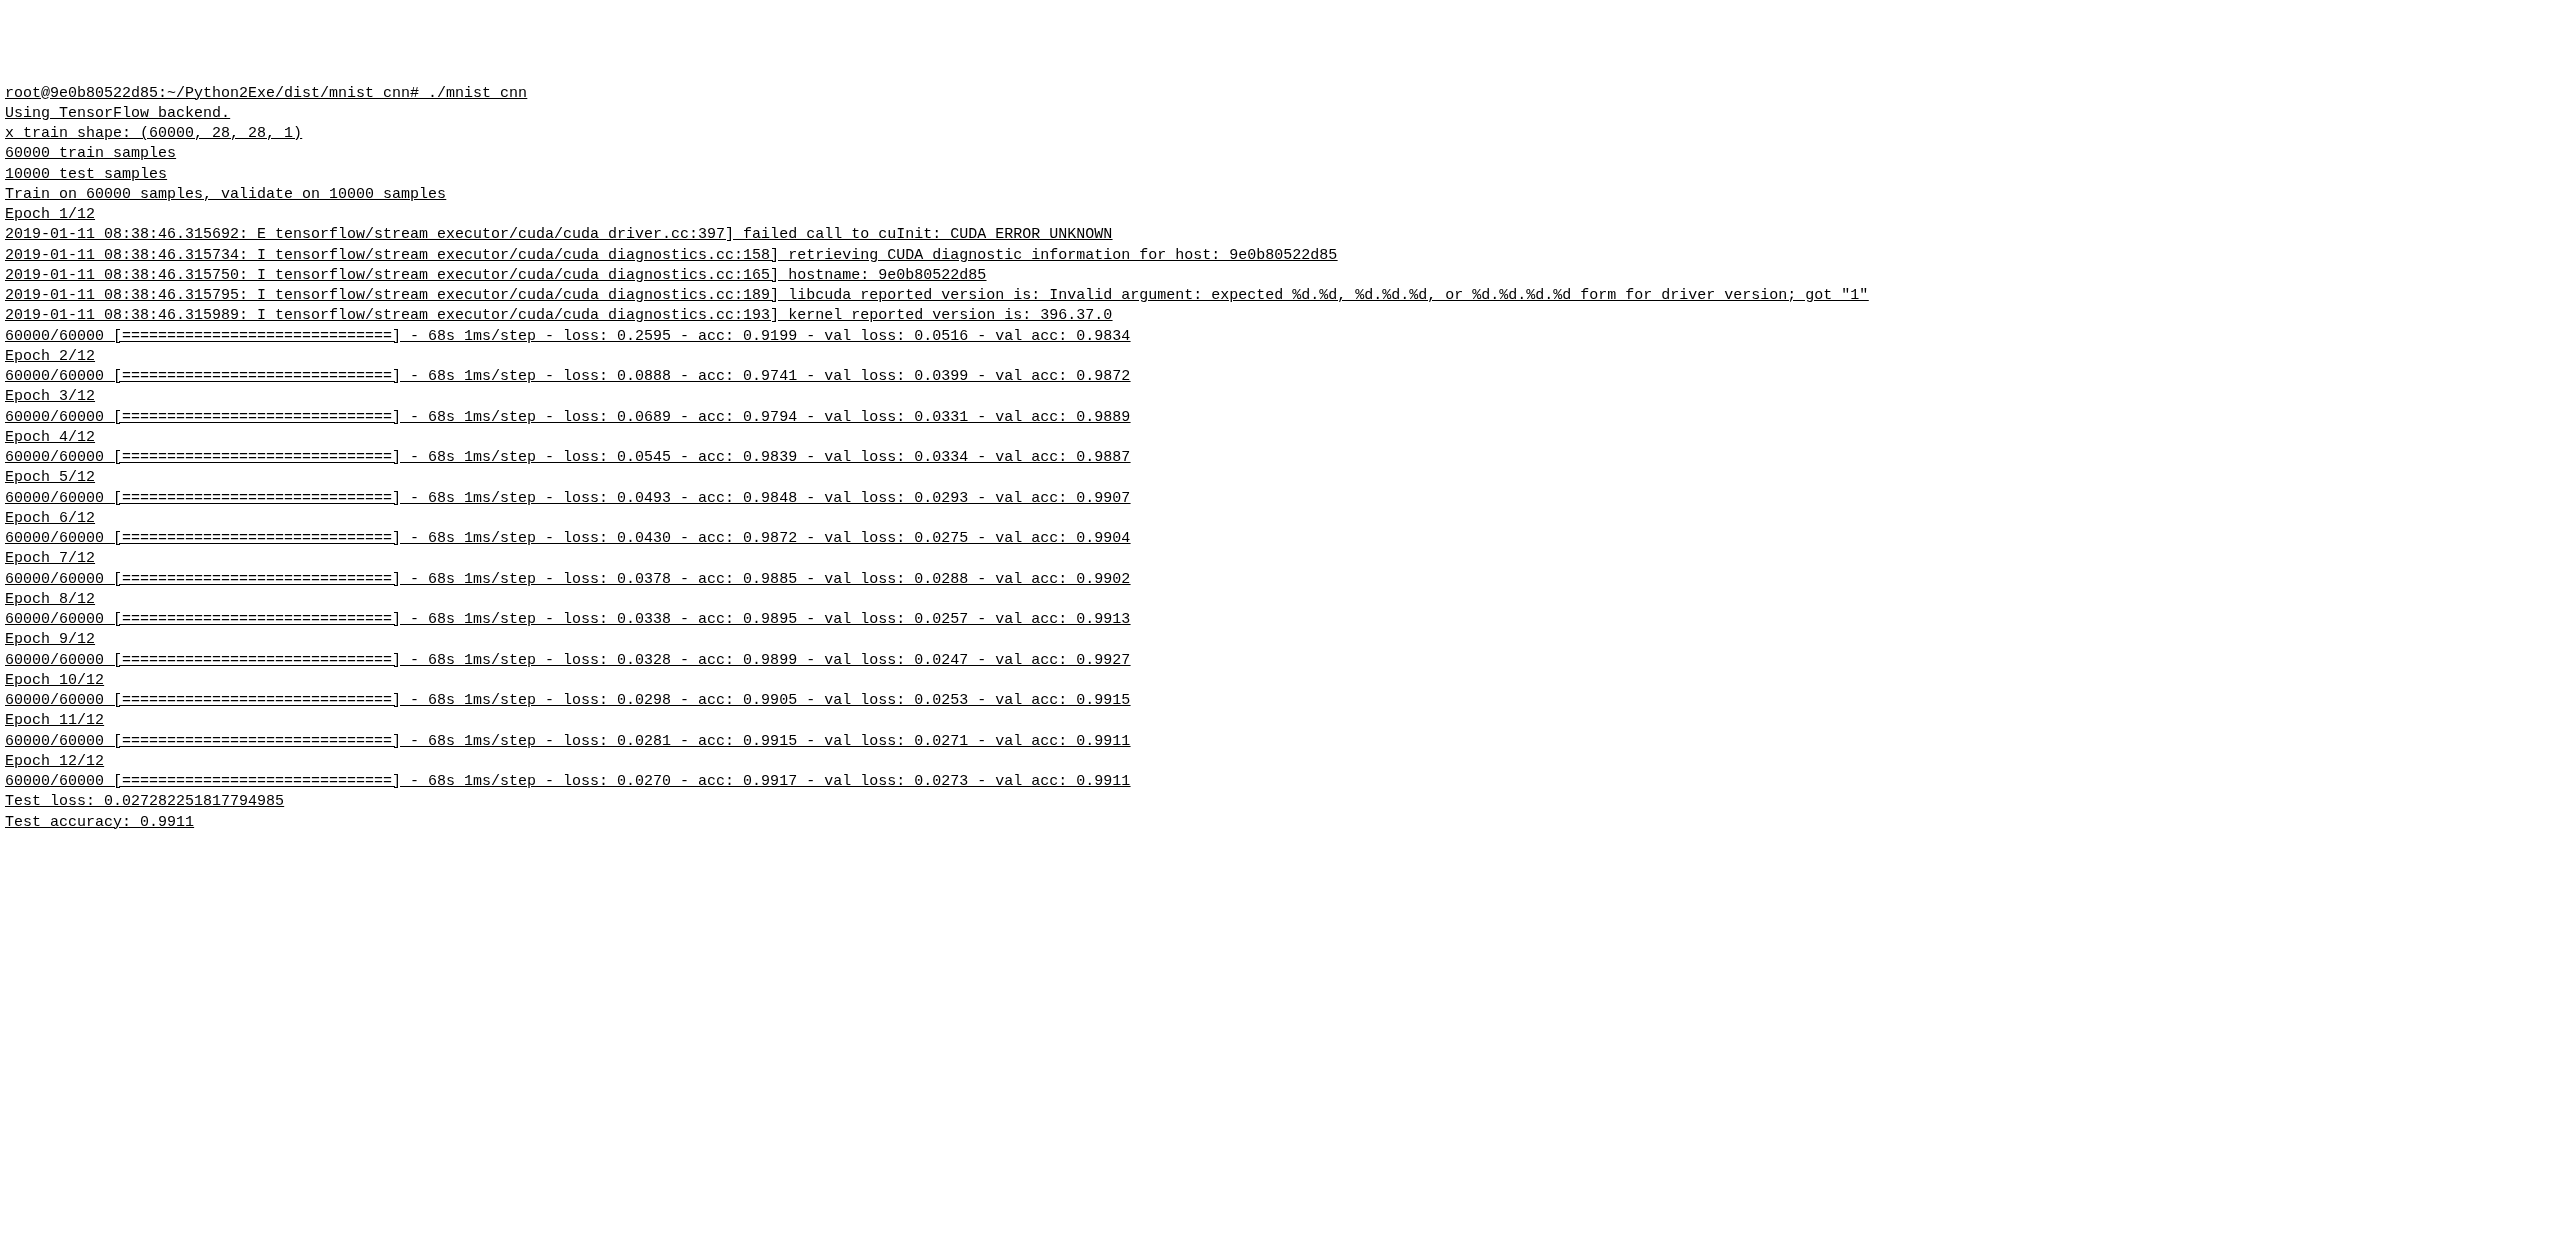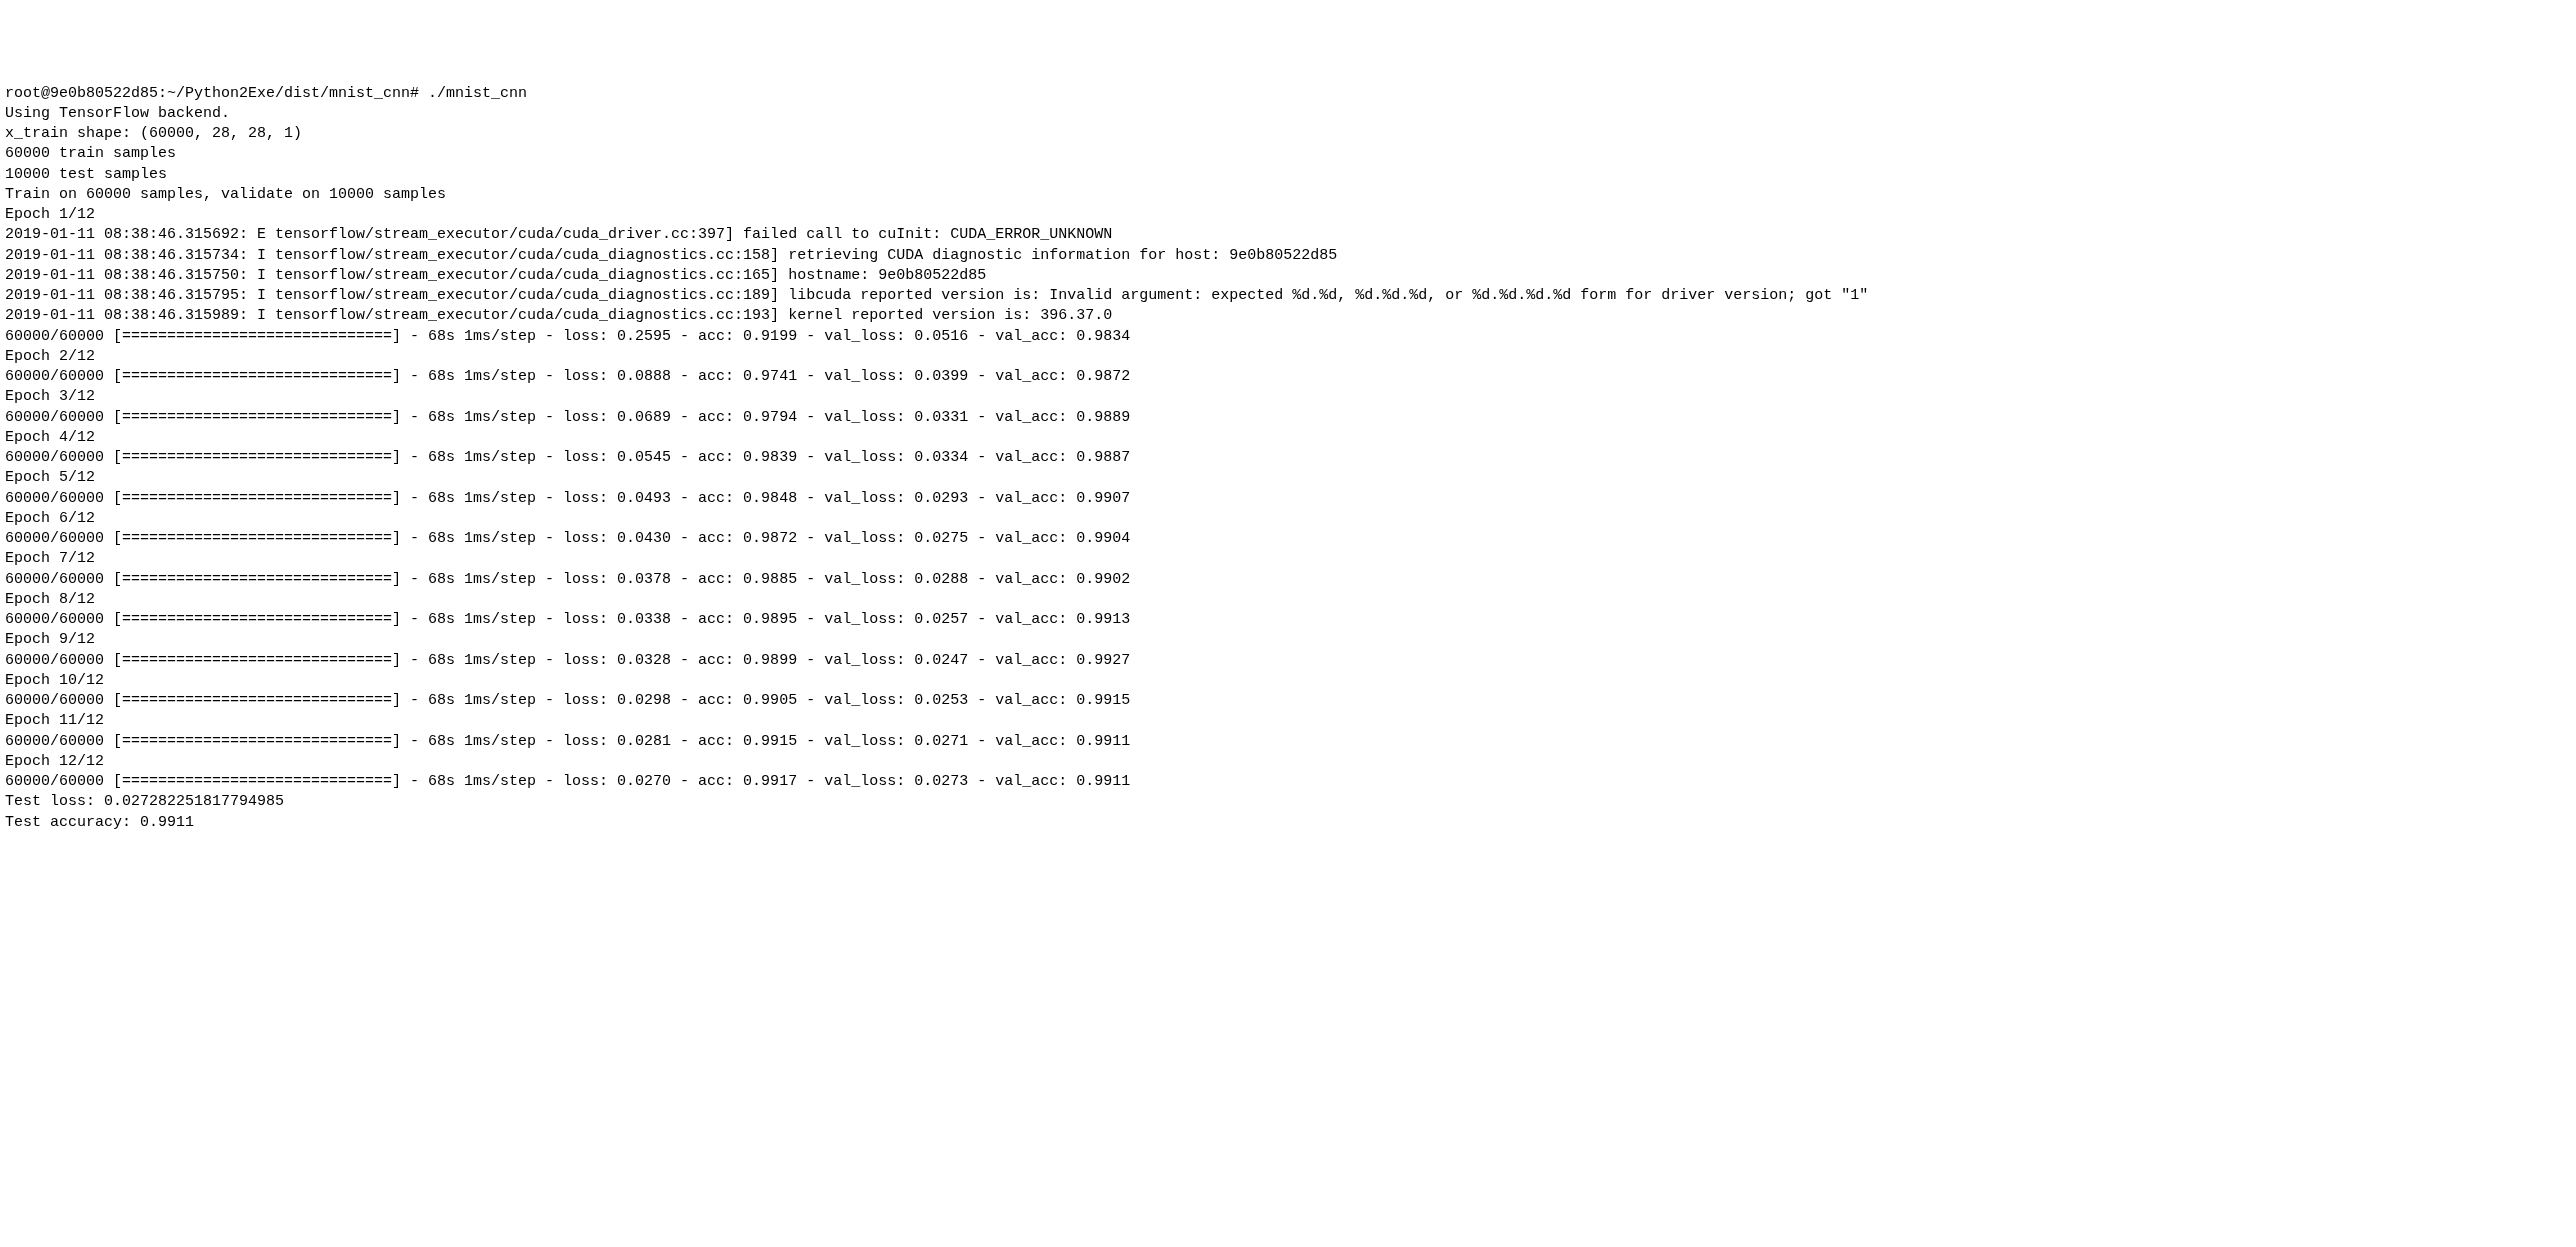--- a/index.html
+++ b/index.html
@@ -1,18 +1,19 @@
 <!DOCTYPE html>
 <html style="font-size:10px"><head>
   <meta charset="utf-8">
   <style>
     * {
       margin: 0;
       padding: 0;
       box-sizing: border-box;
+      text-decoration: underline;
     }
     body {
       background: #ffffff;
       font-family: "Menlo", "Monaco", "Consolas", "Courier New", monospace;
       font-size: 15px;
       line-height: 1.35;
       color: #000000;
       padding: 2.5px 5px;
       white-space: pre;
       overflow-x: auto;

